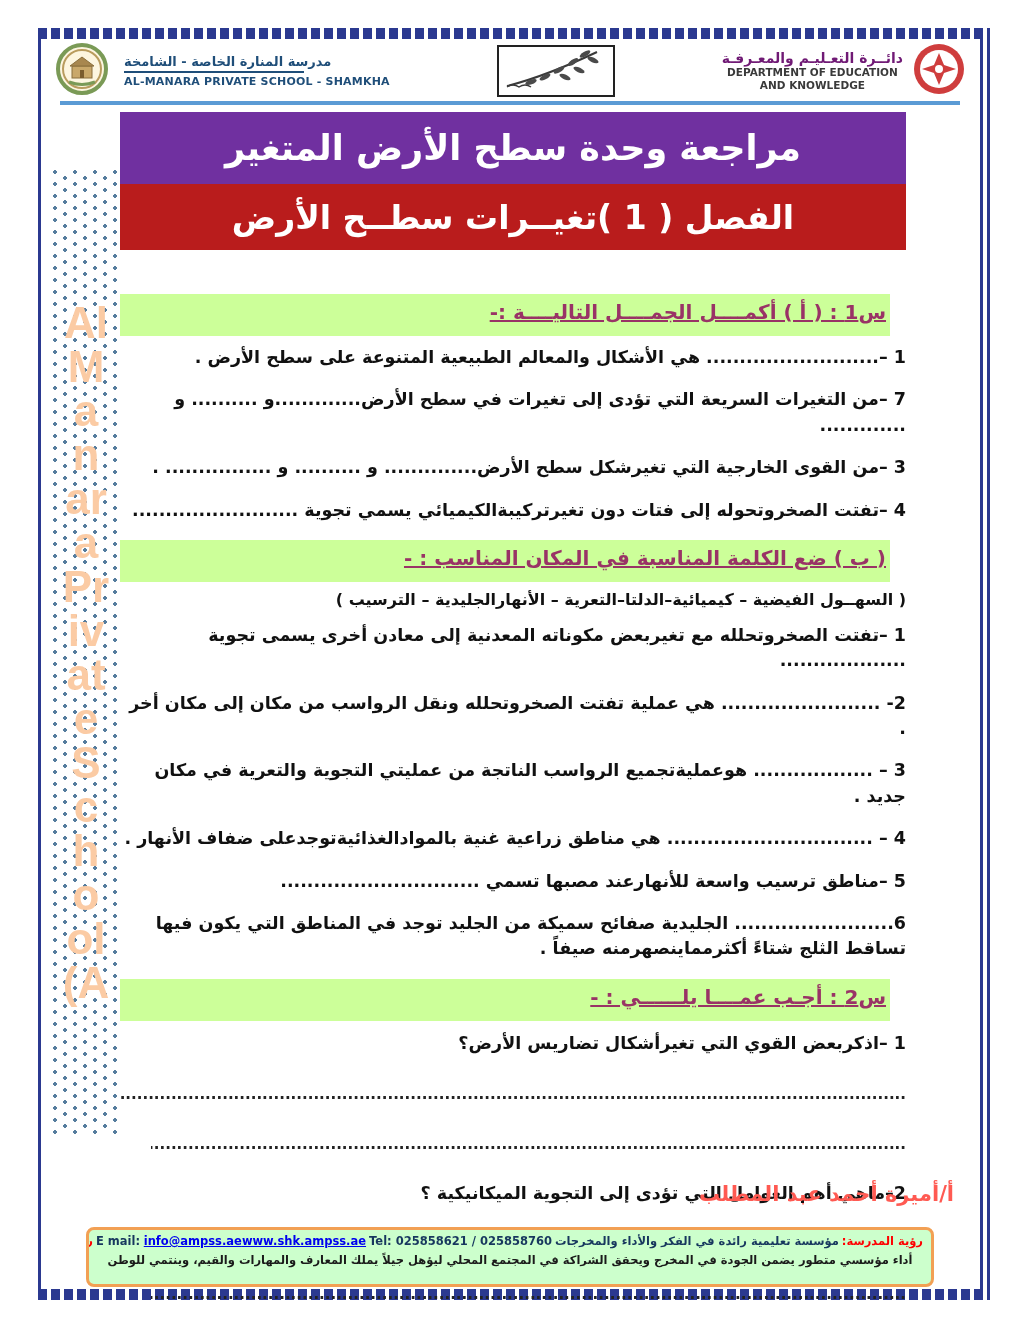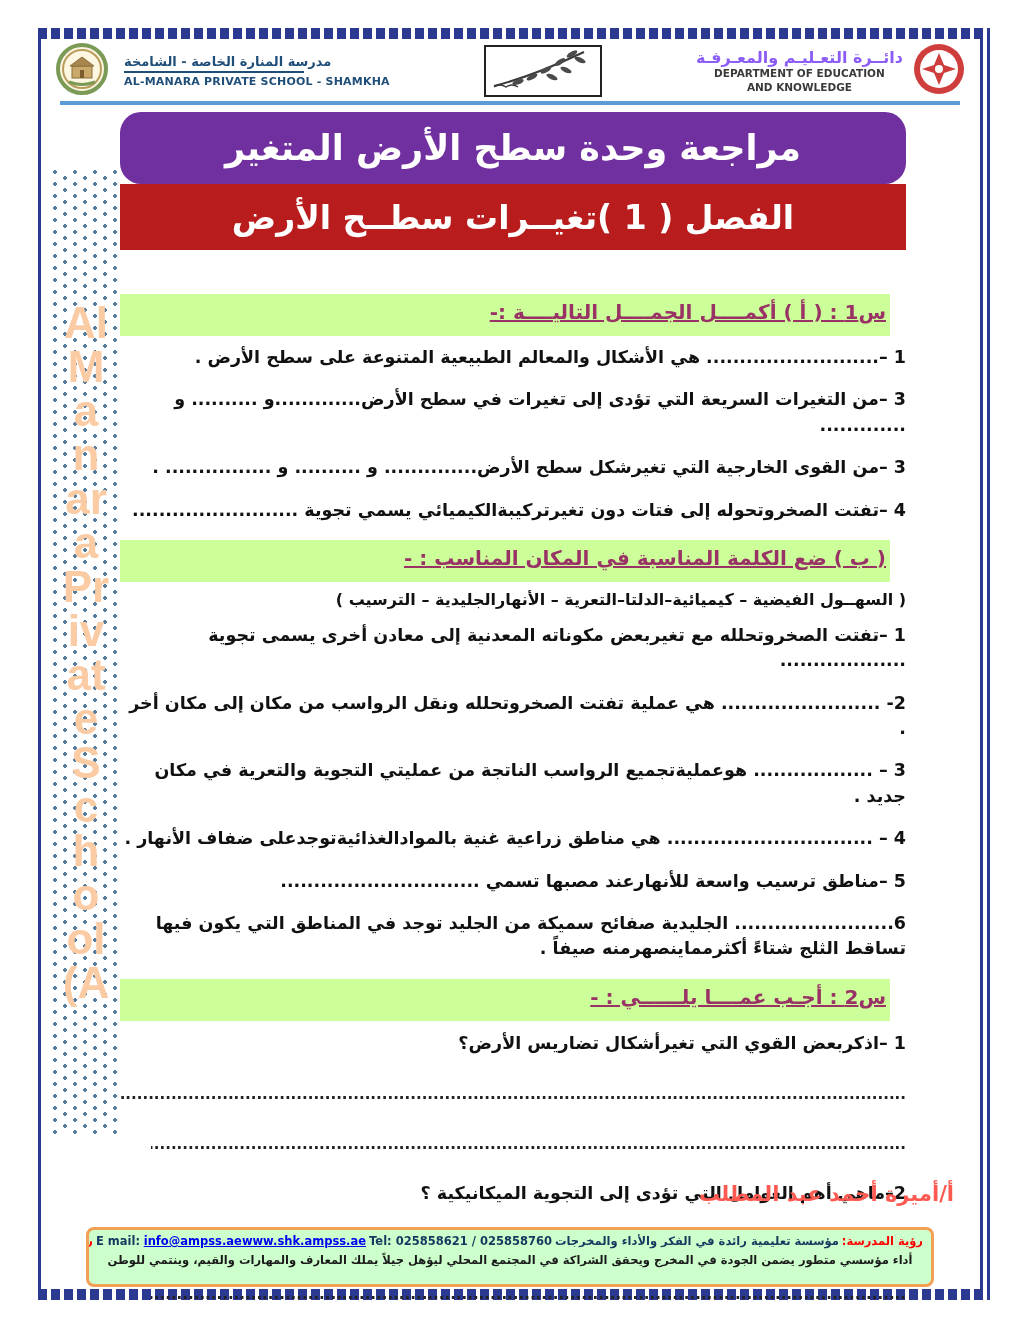--- a/index.html
+++ b/index.html
@@ -21,39 +21,39 @@
     display:flex;justify-content:space-between;align-items:center;}
   .school{display:flex;align-items:center;gap:15px;}
   .school-text{display:flex;flex-direction:column;align-items:flex-start;}
   .school-ar{font-size:13px;font-weight:700;color:#1f4e79;direction:rtl;}
   .school-sep{width:180px;height:2px;background:#1f4e79;margin:2px 0;}
   .school-en{font-size:11px;font-weight:700;color:#1f4e79;letter-spacing:.2px;}
   .plant-box{width:118px;height:52px;border:2px solid #222;background:#fff;
     display:flex;align-items:center;justify-content:center;}
   .adek{display:flex;align-items:center;gap:8px;}
   .adek-text{display:flex;flex-direction:column;align-items:center;}
-  .adek-ar{font-size:16px;font-weight:700;color:#8b5cf6;direction:rtl;}
+  .adek-ar{font-size:14px;font-weight:700;color:#701a75;direction:rtl;}
   .adek-en{font-size:10.5px;font-weight:700;color:#3a3a3a;text-align:center;line-height:1.25;}
   .blue-rule{position:absolute;left:60px;top:101px;width:900px;height:4px;background:#5b9bd5;}
 
   
   .watermark{position:absolute;left:52px;top:138px;width:68px;height:966px;
     background-image:
       radial-gradient(circle,#567d9e 1.8px,transparent 2.1px),
       radial-gradient(circle,#567d9e 1.8px,transparent 2.1px);
     background-size:20px 12px;background-position:3px 2px,13px 8px;
     display:flex;flex-direction:column;justify-content:center;align-items:center;
     padding:6px 0;margin-top:32px;}
   .wm-letter{font-size:44px;line-height:1;font-weight:800;color:#fbcba4;
     font-family:"Liberation Sans","DejaVu Sans",sans-serif;}
 
   
   .content{position:absolute;left:120px;top:112px;width:786px;direction:rtl;text-align:right;color:#111;}
   .banner{display:flex;align-items:center;justify-content:center;color:#fff;font-weight:700;text-align:center;}
-  .banner-purple{height:72px;background:#7030a0;font-size:35px;border-radius:21px;}
+  .banner-purple{height:72px;background:#7030a0;font-size:35px;}
   .banner-red{height:66px;background:#b91c1c;font-size:33px;}
   .gap44{height:44px;}
   .green-h{background:#ccff99;color:#993366;font-weight:800;font-size:20px;
     padding:6px 4px 12px 4px;margin:0 16px 8px 0;}
   .green-h span{text-decoration:underline;}
   .item{font-size:17.5px;font-weight:700;line-height:1.45;margin:9px 0 17px 0;}
   .word-bank{font-size:16px;font-weight:800;margin:6px 0 14px 0;}
   .q-text{font-size:17.5px;font-weight:700;margin:12px 0 4px 0;}
   .ans-line{white-space:nowrap;overflow:hidden;font-size:15px;font-weight:700;
     margin-top:32px;color:#222;}
@@ -164,21 +164,21 @@
   <div class="content">
 
     <div class="banner banner-purple">مراجعة وحدة سطح الأرض المتغير</div>
     <div class="banner banner-red">الفصل ( 1 )تغيــرات سطــح الأرض</div>
     <div class="gap44"></div>
 
     <div class="green-h">
       <span>س1 : ( أ ) أكمــــل الجمــــل التاليــــة :-</span>
     </div>
     <div class="item">1 –.......................... هي الأشكال والمعالم الطبيعية المتنوعة على سطح الأرض .</div>
-    <div class="item">3 –من التغيرات السريعة التي تؤدى إلى تغيرات في سطح الأرض.............و .......... و .............</div>
+    <div class="item">7 –من التغيرات السريعة التي تؤدى إلى تغيرات في سطح الأرض.............و .......... و .............</div>
     <div class="item">3 –من القوى الخارجية التي تغيرشكل سطح الأرض.............. و .......... و ................  .</div>
     <div class="item">4 –تفتت الصخروتحوله إلى فتات دون تغيرتركيبةالكيميائي يسمي تجوية .........................</div>
 
     <div class="green-h">
       <span>( ب ) ضع الكلمة المناسبة في المكان المناسب : -</span>
     </div>
     <div class="word-bank">( السهــول الفيضية  – كيميائية–الدلتا–التعرية –  الأنهارالجليدية – الترسيب )</div>
     <div class="item">1 –تفتت الصخروتحلله مع تغيربعض مكوناته المعدنية إلى معادن أخرى يسمى تجوية ...................</div>
     <div class="item">2- ........................ هي عملية تفتت الصخروتحلله ونقل الرواسب من مكان إلى مكان أخر .</div>
     <div class="item">3 – .................. هوعمليةتجميع الرواسب  الناتجة من عمليتي التجوية والتعرية  في مكان جديد .</div>

